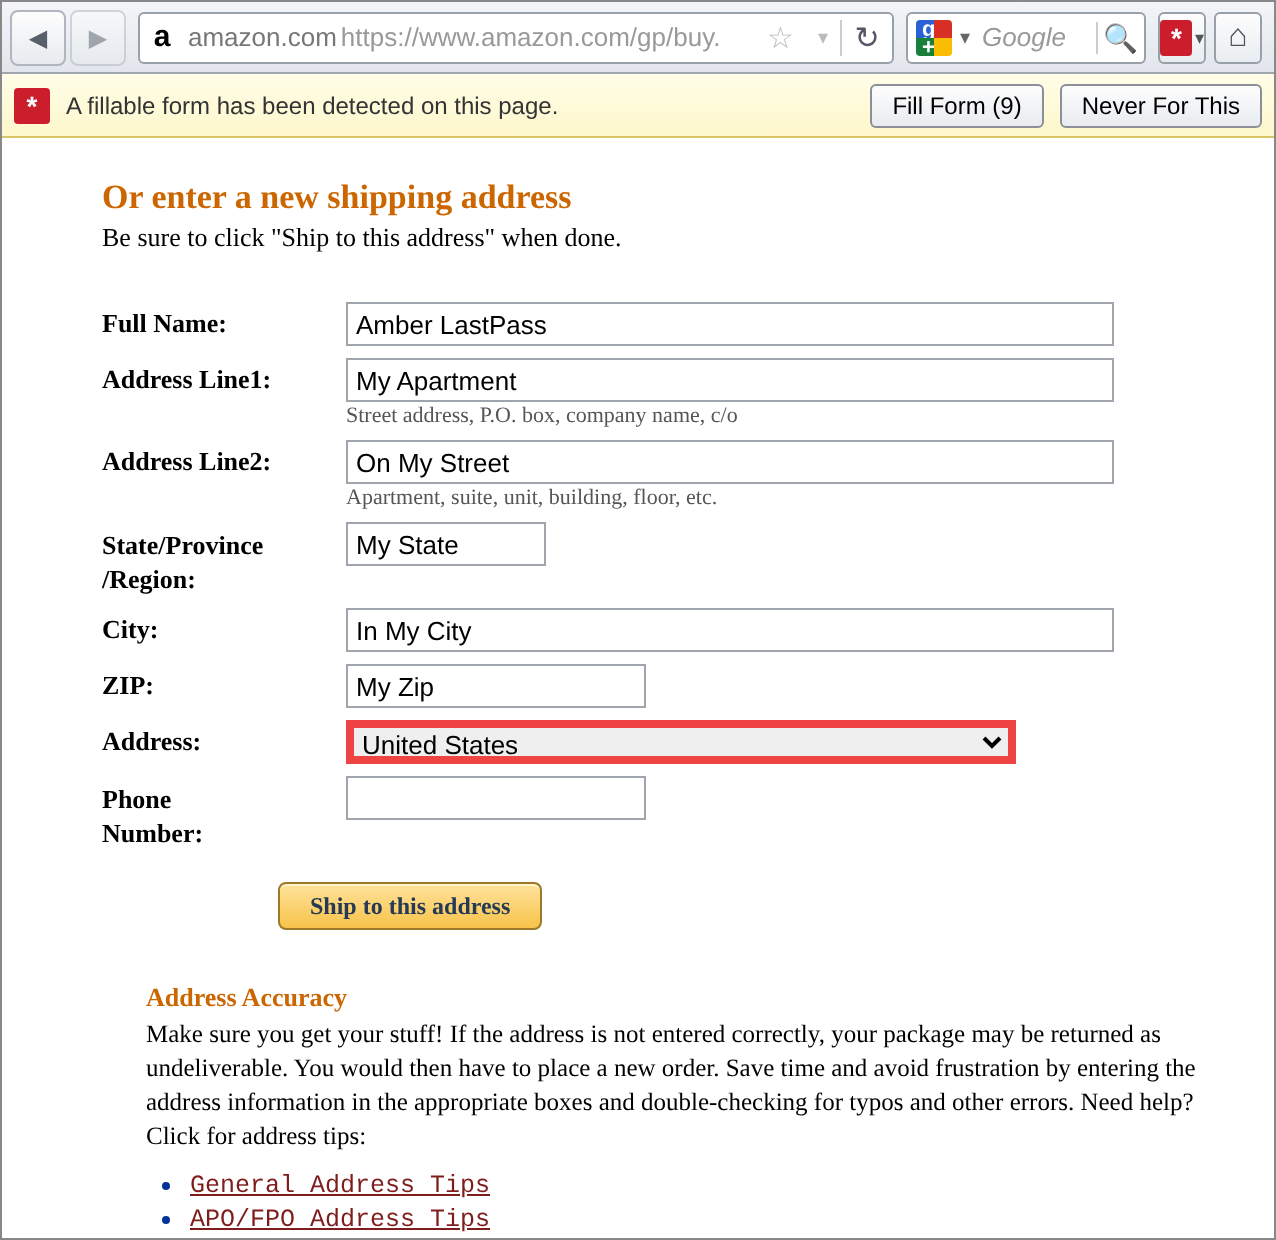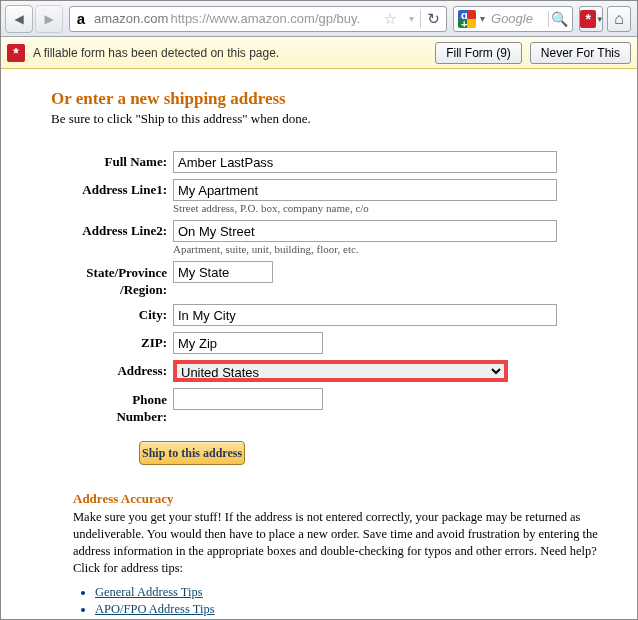--- a/index.html
+++ b/index.html
@@ -40,35 +40,35 @@
   .infobar{ background:linear-gradient(#fffde7,#fef7cc); border-bottom:1px solid #d9c466; height:32px; display:flex; align-items:center; padding:0 6px; gap:8px; font-size:12px; color:#333;}
   .infobar .lpicon{width:18px;height:18px;}
   .infospacer{flex:1;}
   .bbtn{ height:22px; border:1px solid #8a8f98; border-radius:3px; background:linear-gradient(#fdfdfd,#e8ebef); font:12px Arial; padding:0 10px; cursor:default;}
 
   
   .page{ padding:20px 12px 10px 50px; font-family:Verdana, Arial, sans-serif; }
   h1.sect{ color:#cc6600; font:bold 17px Verdana; margin:0 0 2px 0;}
   .sub{ font:13px Verdana; margin-bottom:24px;}
   .formrow{ display:flex; align-items:flex-start; margin-bottom:6px;}
-  .lbl{ width:122px; text-align:right; font:bold 13px Verdana; padding-top:3px; padding-right:6px;}
+  .lbl{ width:122px; text-align:left; font:bold 13px Verdana; padding-top:3px; padding-right:6px;}
   .lbltall{line-height:17px;}
   .fld input[type=text]{ font:13px Arial; padding:2px 4px; border:1px solid #9fa4ad; height:22px;}
   .w330{width:384px;}
   .w150{width:150px;}
   .w100{width:100px;}
   .hint{ font:11px Verdana; color:#555; margin-top:1px;}
   select.country{ width:335px; height:22px; font:13px Arial; border:4px solid #ef4444; background:#efefef;}
-  .shipbtn{ display:inline-block; margin:10px 0 0 88px; height:24px; padding:0 2px; border:1px solid #9b7b2a; border-radius:4px; background:linear-gradient(#ffe29b,#f7c34a); font:bold 12px Verdana; color:#263a56; cursor:pointer; box-shadow:inset 0 1px 0 #fff4c8;text-align:right;}
+  .shipbtn{ display:inline-block; margin:10px 0 0 88px; height:24px; padding:0 15px; border:1px solid #9b7b2a; border-radius:4px; background:linear-gradient(#ffe29b,#f7c34a); font:bold 12px Verdana; color:#263a56; cursor:pointer; box-shadow:inset 0 1px 0 #fff4c8;text-align:right;}
   .acc{ margin-top:26px; padding:0 4px 0 22px;}
   .acc h2{ color:#cc6600; font:bold 13px Verdana; margin:0 0 2px 0;}
   .acc p{ margin:0; font:12.5px Verdana; line-height:17px;}
   ul.tips{ margin:8px 0 0 22px; padding:0;}
   ul.tips li{ color:#003399; font:12.5px Verdana; margin-bottom:2px;}
-  ul.tips li span{ text-decoration:underline; color:#0c4a6e; cursor:pointer;}
+  ul.tips li span{ text-decoration:underline; color:#7f1d1d; cursor:pointer;font-family:Liberation Mono, monospace;}
 </style>
 </head>
 <body>
 
 <div class="chrome">
   <div class="navbtn">
       <span class="arrow-l"></span>
     </div>
   <div class="navbtn disabled">
       <span class="arrow-r"></span>

